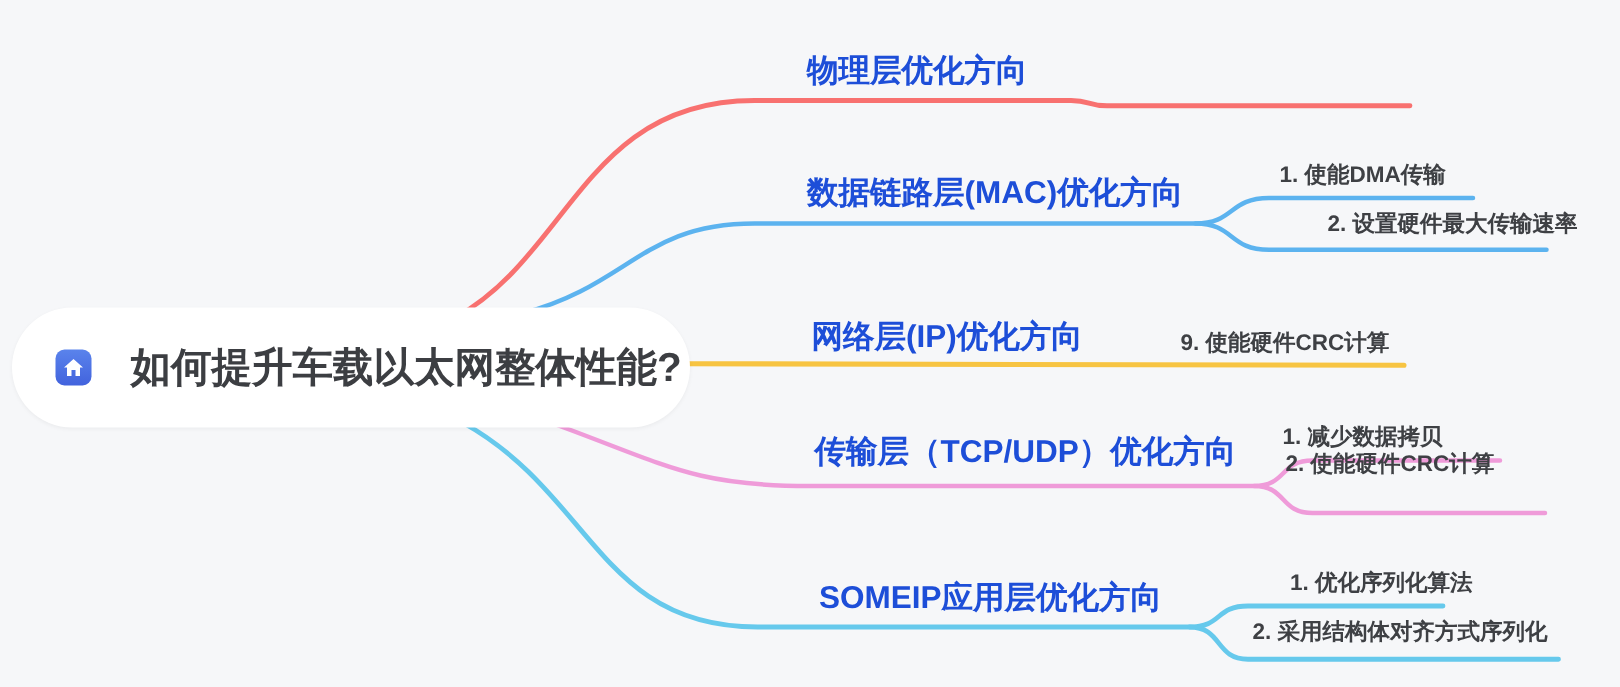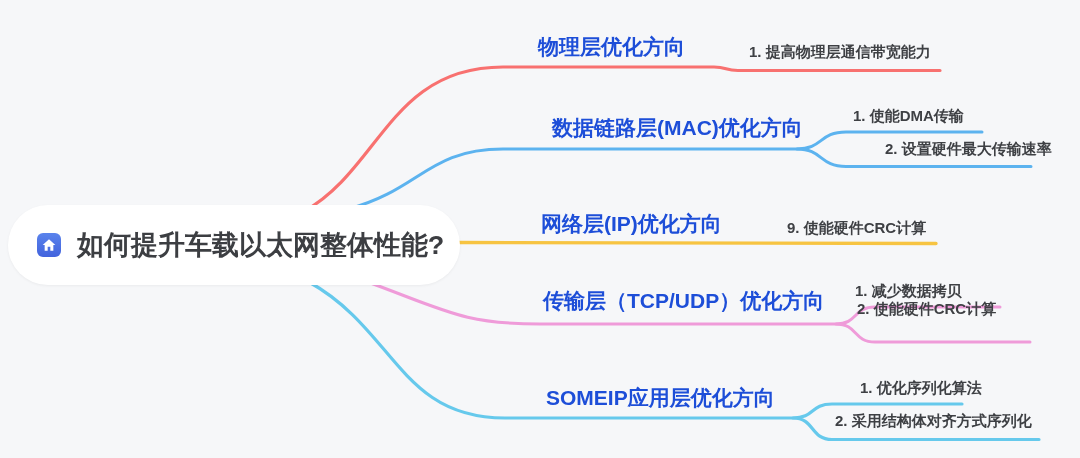--- a/index.html
+++ b/index.html
@@ -6,23 +6,23 @@
   body{font-family:"Liberation Sans","DejaVu Sans",sans-serif;}
   .canvas{
     position:relative;width:1080px;height:458px;
     background:#f6f7f9;overflow:hidden;
   }
   .lines{position:absolute;left:0;top:0;pointer-events:none;}
   .lines path{fill:none;stroke-linecap:round;stroke-linejoin:round;}
   .root-node{
     position:absolute;left:8px;top:205px;width:452px;height:80px;
     background:#ffffff;border-radius:40px;
-    display:flex;align-items:center;gap:16px;padding-left:29px;
+    display:flex;align-items:center;gap:26px;padding-left:29px;
     box-sizing:border-box;box-shadow:0 1px 3px rgba(0,0,0,0.05);
-    cursor:pointer;z-index:2;font-family:Liberation Mono, monospace;
+    cursor:pointer;z-index:2;
   }
   .root-icon{
     width:24px;height:24px;border-radius:6px;
     background:linear-gradient(180deg,#5a83ec,#4263dd);
     display:flex;align-items:center;justify-content:center;flex:0 0 auto;
   }
   .root-label{
     font-size:27px;font-weight:700;color:#3c3e42;white-space:nowrap;
     letter-spacing:0px;
   }
@@ -59,23 +59,22 @@
   <div class="root-node">
     <span class="root-icon">
       <svg width="16" height="16" viewBox="0 0 24 24">
         <path d="M12 3.5 L21.5 12 H18.5 V20.5 H14 V14.5 H10 V20.5 H5.5 V12 H2.5 Z" fill="#ffffff"></path>
       </svg>
     </span>
     <span class="root-label">如何提升车载以太网整体性能?</span>
   </div>
 
   <div class="topic" style="left:538px;top:33px;">物理层优化方向</div>
-  <div class="child" style="left:749px;top:43px;">1. 提高物理层通信带宽能力</div>
 
-  <div class="topic" style="left:552px;top:114px;">数据链路层(MAC)优化方向</div>
+  <div class="topic" style="left:538px;top:114px;">数据链路层(MAC)优化方向</div>
   <div class="child" style="left:853px;top:107px;">1. 使能DMA传输</div>
   <div class="child" style="left:856px;top:140px;margin-left:29px;">2. 设置硬件最大传输速率</div>
 
   <div class="topic" style="left:541px;top:210px;">网络层(IP)优化方向</div>
   <div class="child" style="left:787px;top:219px;">9. 使能硬件CRC计算</div>
 
   <div class="topic" style="left:543px;top:287px;">传输层（TCP/UDP）优化方向</div>
   <div class="child" style="left:855px;top:282px;">1. 减少数据拷贝</div>
   <div class="child" style="left:857px;top:300px;">2. 使能硬件CRC计算</div>
 

